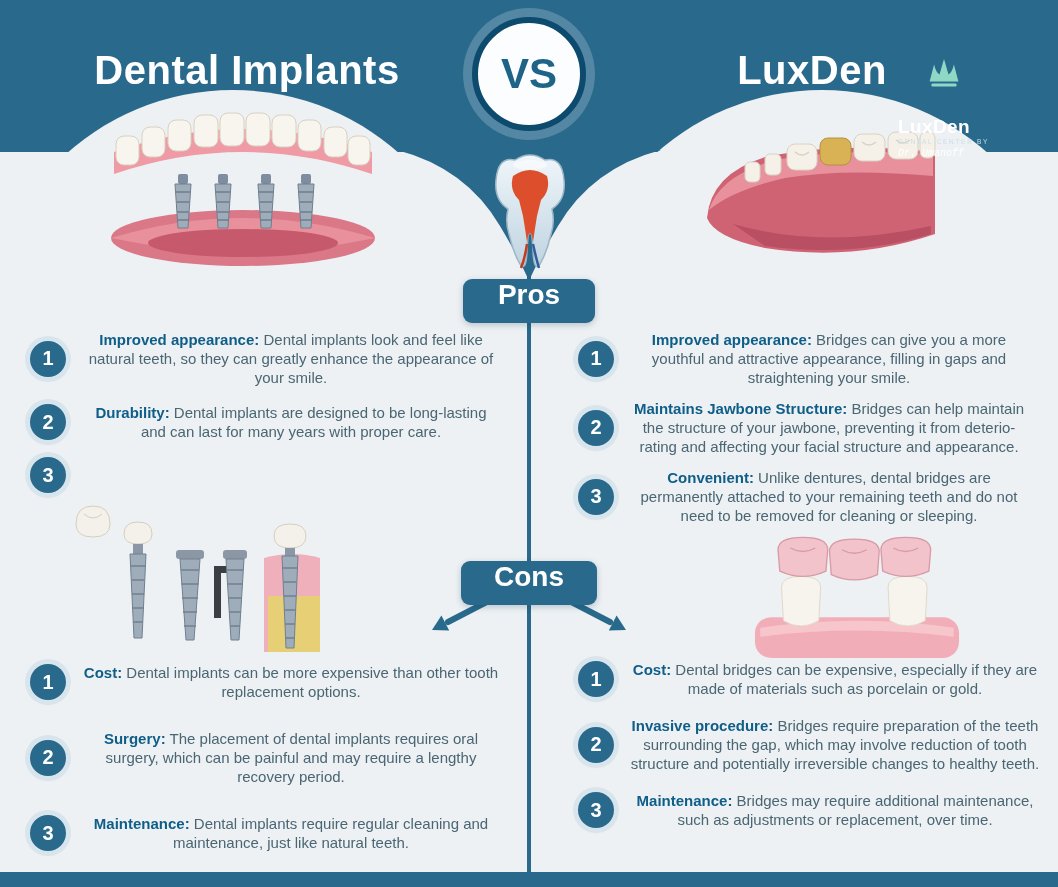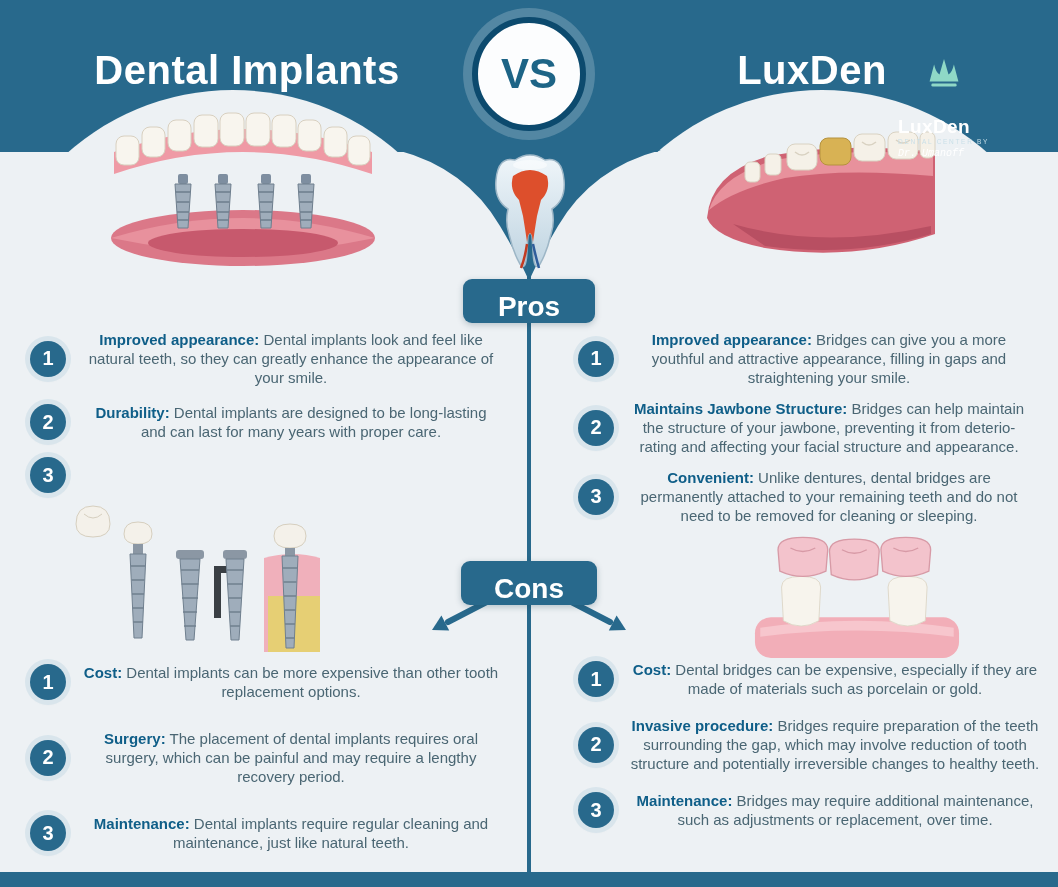--- a/index.html
+++ b/index.html
@@ -25,21 +25,21 @@
     box-shadow:0 0 0 9px rgba(237,241,244,0.22);
   }
   .logo{position:absolute;left:898px;top:57px;display:flex;gap:27px;z-index:3;color:#fff;align-items:center;flex-direction:column;}
   .logo-txt{display:flex;flex-direction:column;}
   .logo-name{font-size:19px;font-weight:bold;line-height:19px;letter-spacing:0.4px;}
   .logo-tag{font-size:6.5px;letter-spacing:1.7px;color:#c9dfe8;margin-top:2px;}
   .logo-doc{font-family:Liberation Mono, monospace;font-style:italic;font-size:10px;margin-top:3px;}
   .divider{position:absolute;left:527px;top:268px;width:4px;height:606px;background:#28698c;z-index:1;}
   .badge{
     position:absolute;background:#28698c;color:#fff;font-weight:bold;font-size:28px;
-    display:flex;align-items:flex-end;justify-content:center;border-radius:9px;z-index:4;
+    display:flex;align-items:flex-start;justify-content:center;border-radius:9px;z-index:4;
     box-shadow:0 2px 6px rgba(20,60,80,0.25);
   }
   .badge-pros{left:463px;top:279px;width:132px;height:44px;}
   .badge-cons{left:461px;top:561px;width:136px;height:44px;}
   .cons-arrows{position:absolute;left:404px;top:592px;z-index:3;}
   .col{position:absolute;z-index:5;}
   .pros-left{left:30px;top:330px;width:470px;}
   .pros-right{left:578px;top:330px;width:450px;}
   .cons-left{left:30px;top:663px;width:470px;}
   .cons-right{left:578px;top:660px;width:462px;}

